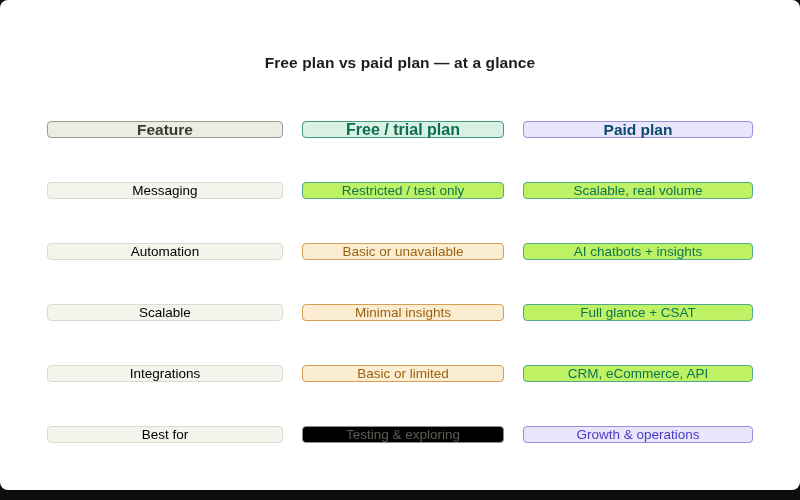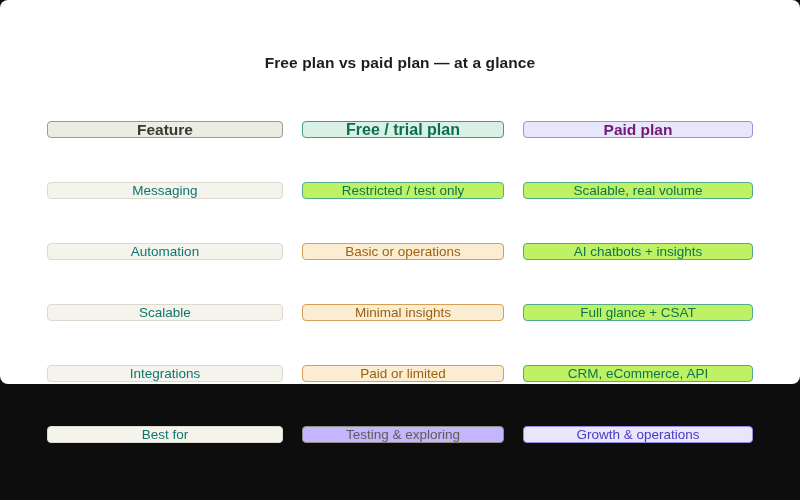--- a/index.html
+++ b/index.html
@@ -7,21 +7,21 @@
     padding: 0;
     width: 800px;
     height: 500px;
     overflow: hidden;
     background: #0d0d0d;
     font-family: "Liberation Sans", sans-serif;
   }
   .card {
     position: relative;
     width: 800px;
-    height: 384px;
+    height: 490px;
     background: #ffffff;
     border-radius: 8px;
     box-sizing: border-box;
   }
   .title {
     position: absolute;
     top: 54px;
     left: 0;
     right: 0;
     text-align: center;
@@ -50,46 +50,46 @@
     text-align: center;
     font-size: 13.5px;
     font-weight: 500;
     line-height: 1;
     padding: 0 11px;
     white-space: nowrap;
     margin-top: 28px;
   }
   
   .c-neutral-header { background:#edece3; border-color:#9b9b92; color:#3a3a34; font-size:15.5px; font-weight:600; }
-  .c-neutral        { background:#f4f3ec; border-color:#dcdacf; color:#0f766e; }
+  .c-neutral        { background:#f4f3ec; border-color:#dcdacf; color:#000000; }
   .c-green-header   { background:#d9f0e4; border-color:#419e7c; color:#0c6e4e; font-size:16px; font-weight:600; }
   .c-green          { background:#bef264; border-color:#55aa89; color:#0e7452; }
   .c-orange         { background:#fbedd2; border-color:#d79e55; color:#9c6211; }
-  .c-purple-header  { background:#e8e6fa; border-color:#9a8fe0; color:#701a75; font-size:15.5px; font-weight:600; }
+  .c-purple-header  { background:#e8e6fa; border-color:#9a8fe0; color:#0c4a6e; font-size:15.5px; font-weight:600; }
   .c-purple         { background:#e8e6fa; border-color:#988ce0; color:#4c3ac2; }
-  .c-gray           { background:#c4b5fd; border-color:#8f8f87; color:#5d5d56; }
+  .c-gray           { background:#000000; border-color:#8f8f87; color:#5d5d56; }
 </style>
 </head>
 <body>
 
 <div class="card">
   <div class="title">Free plan vs paid plan — at a glance</div>
   <div class="grid">
       <div class="cell c-neutral-header">Feature</div>
       <div class="cell c-green-header">Free / trial plan</div>
       <div class="cell c-purple-header">Paid plan</div>
       <div class="cell c-neutral">Messaging</div>
       <div class="cell c-green">Restricted / test only</div>
       <div class="cell c-green">Scalable, real volume</div>
       <div class="cell c-neutral">Automation</div>
-      <div class="cell c-orange">Basic or operations</div>
+      <div class="cell c-orange">Basic or unavailable</div>
       <div class="cell c-green">AI chatbots + insights</div>
       <div class="cell c-neutral">Scalable</div>
       <div class="cell c-orange">Minimal insights</div>
       <div class="cell c-green">Full glance + CSAT</div>
       <div class="cell c-neutral">Integrations</div>
-      <div class="cell c-orange">Paid or limited</div>
+      <div class="cell c-orange">Basic or limited</div>
       <div class="cell c-green">CRM, eCommerce, API</div>
       <div class="cell c-neutral">Best for</div>
       <div class="cell c-gray">Testing &amp; exploring</div>
       <div class="cell c-purple">Growth &amp; operations</div>
     </div>
 </div>
 
 </body></html>

